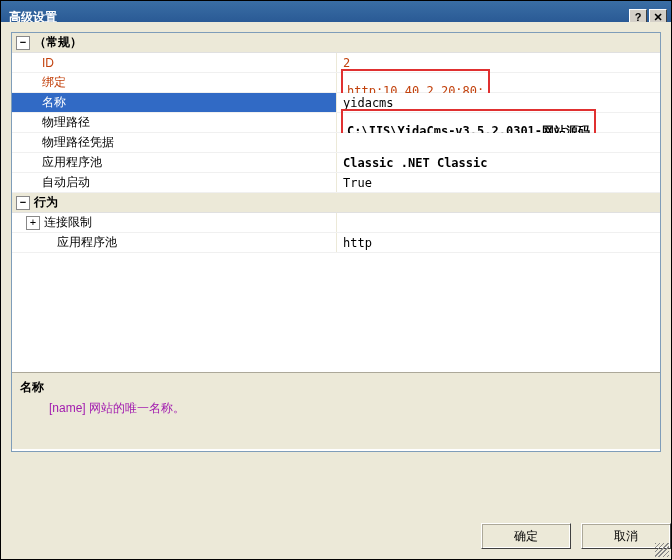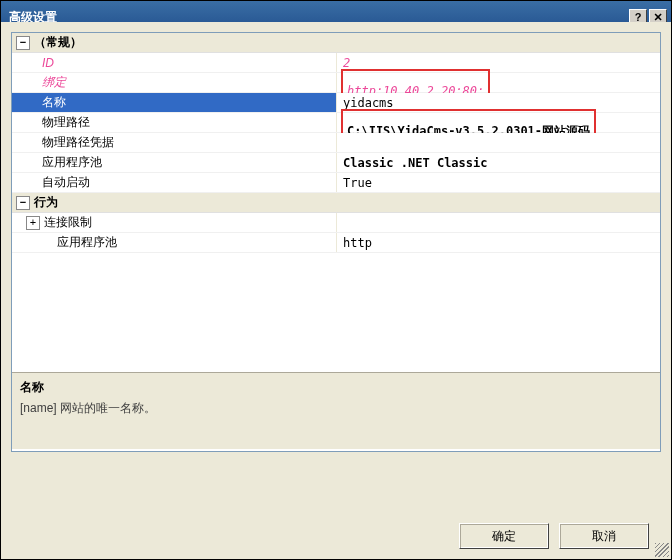--- a/index.html
+++ b/index.html
@@ -92,21 +92,21 @@
       display: flex;
       align-items: center;
       font-family: "SimSun", monospace;
       background: #fff;
     }
     .prop-value.bold { font-weight: bold; text-align: center; }
     .prop-row.selected .prop-label {
       background: #316ac5;
       color: #fff;
     }
-    .prop-row.disabled { color: #ec4899; font-style: italic; }
+    .prop-row.disabled { color: #c2410c; }
     .highlight-red {
       border: 2px solid #e03030;
       padding: 12px 4px;
       margin-left: -2px;
       display: inline-block;
       height: 18px;
       line-height: 16px;
     }
     .nested { padding-left: 45px !important; }
     .nested-expander-cell {
@@ -115,25 +115,25 @@
       align-items: center;
       border-right: 1px solid #ece9d8;
       background: #fff;
     }
     .desc-panel {
       height: 76px;
       padding: 6px 8px;
       background: #ece9d8;
     }
     .desc-title { font-weight: bold; margin-bottom: 4px; }
-    .desc-text { color: #404040; }
+    .desc-text { color: #a21caf; margin-left: 29px; }
     .button-bar {
       position: absolute;
       bottom: 10px;
-      right: 22px;
+      right: 0;
       display: flex;
       gap: 10px;
     }
     .btn {
       width: 90px; height: 26px;
       background: #ece9d8;
       border: 1px solid #404040;
       border-top-color: #fff;
       border-left-color: #fff;
       box-shadow: 1px 1px 0 #aca899 inset, -1px -1px 0 #fff inset;

